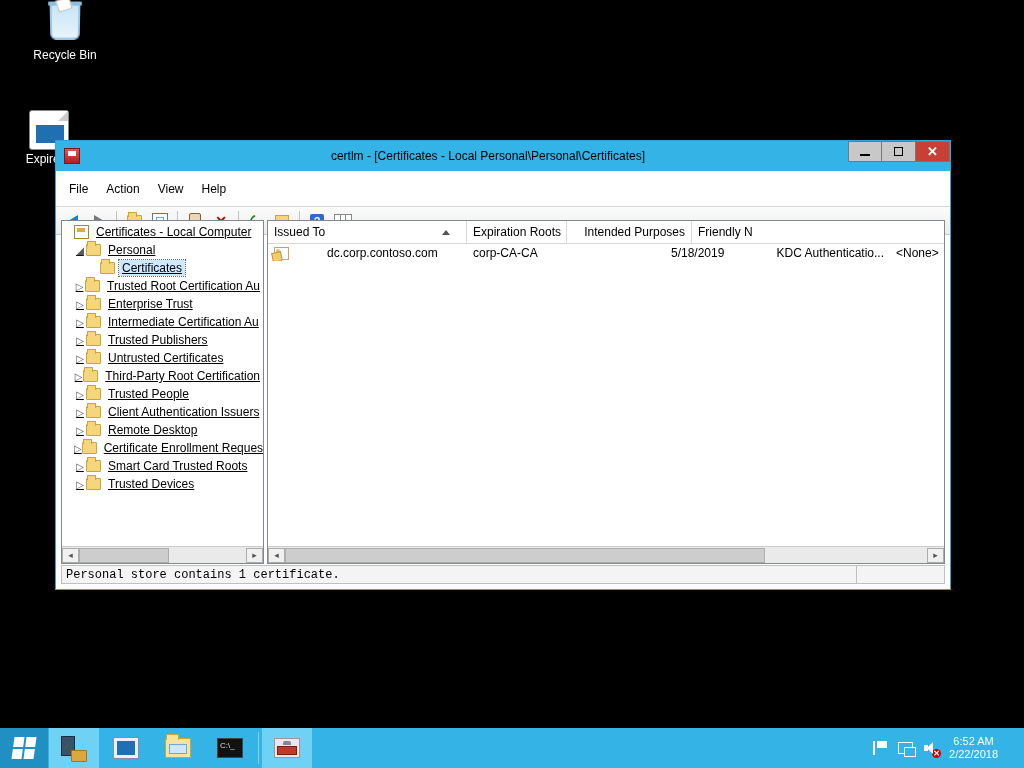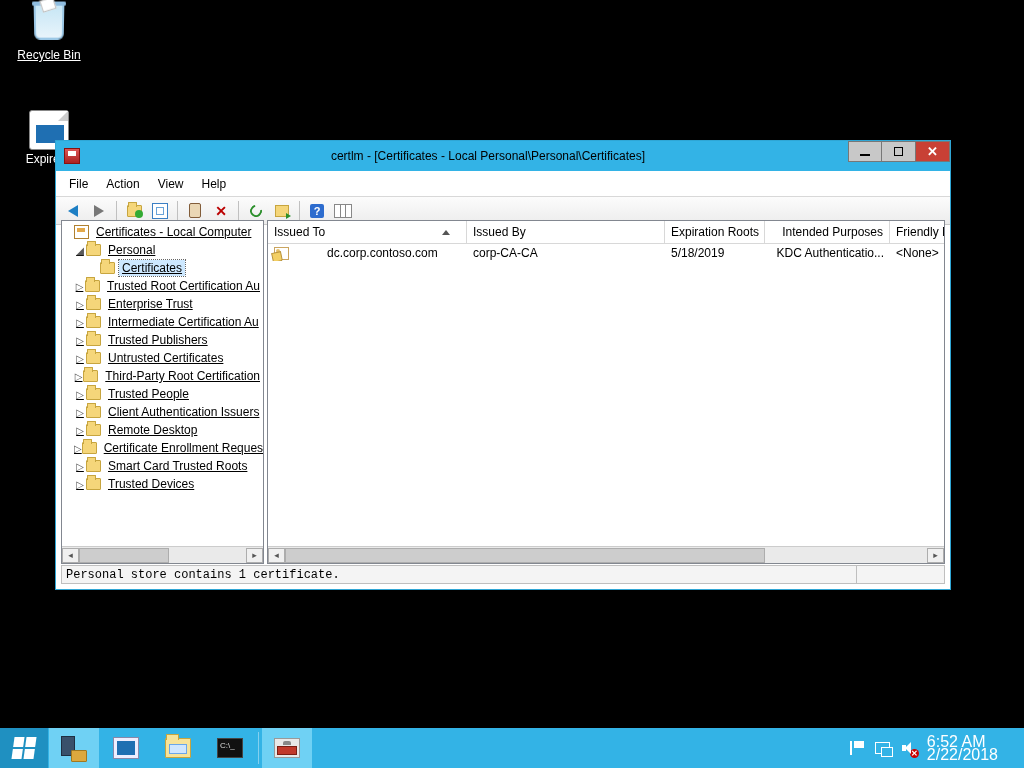--- a/index.html
+++ b/index.html
@@ -86,21 +86,21 @@
     font-family: Arial; font-weight: bold;
   }
   .winbtn:first-child{border-left:1px solid #777;}
   .winbtn.close { background: #c84035; color: #fff; }
   .winbtn .sq{width:9px;height:9px;border:1px solid #000;}
   .winbtn .min{width:10px;height:0;border-top:2px solid #000;margin-top:6px;}
   .winbtn.close span{font-size:13px;line-height:11px;}
 
   
   .menubar {
-    height: 26px;
+    height: 36px;
     background: #fff;
     border-bottom: 1px solid #d8d8d8;
     display: flex; align-items: center;
     padding-left: 4px;
   }
   .menubar span { padding: 2px 9px; }
 
   
   .toolbar {
     height: 28px;
@@ -228,27 +228,27 @@
   .tray{margin-left:auto;display:flex;align-items:center;gap:10px;padding-right:4px;color:#fff;}
   .tray .tico{width:16px;height:16px;display:flex;align-items:center;justify-content:center;}
   .flag{width:13px;height:14px;border-left:2px solid #fff;position:relative;}
   .flag::after{content:"";position:absolute;left:2px;top:0;width:10px;height:7px;background:#fff;}
   .netw{width:15px;height:12px;border:1px solid #fff;position:relative;}
   .netw::after{content:"";position:absolute;right:-4px;bottom:-4px;width:10px;height:8px;border:1px solid #fff;background:#33b3e6;}
   .snd{width:14px;height:14px;position:relative;}
   .snd::before{content:"";position:absolute;left:0;top:4px;width:4px;height:6px;background:#fff;}
   .snd::after{content:"";position:absolute;left:3px;top:1px;width:0;height:0;border-top:6px solid transparent;border-bottom:6px solid transparent;border-right:6px solid #fff;}
   .snd .x{position:absolute;right:-3px;bottom:-3px;width:9px;height:9px;background:#c00;border-radius:50%;color:#fff;font-size:8px;line-height:9px;text-align:center;font-weight:bold;}
-  .clock{font-size:16px;text-align:left;line-height:13px;padding-right:6px;}
+  .clock{font-size:11px;text-align:center;line-height:13px;padding-right:6px;}
   .showdt{width:6px;border-left:1px solid #6fd1f4;}
 </style>
 </head>
 <body>
 
-<div class="desktop-icon" style="left:10px;top:6px;text-decoration:underline;">
+<div class="desktop-icon" style="left:26px;top:6px;">
   <div class="icon recycle-icon">
     <div class="bin">
         <div class="lid"></div>
         <div class="paper"></div>
       </div>
   </div>
   <div class="label">Recycle Bin</div>
 </div>
 <div class="desktop-icon" style="left:10px;top:110px;">
   <div class="icon">
@@ -414,23 +414,20 @@
         <div class="btn">▸</div>
       </div>
     </div>
 
     <div class="list-pane">
       <div class="colhdr">
         <div class="col w-issued">
           <span>Issued To</span>
           <span class="sort-arrow"></span>
         </div>
-        <div class="col w-by">
-            <span>Issued By</span>
-          </div>
         <div class="col w-exp">
             <span>Expiration Roots</span>
           </div>
         <div class="col w-int">
             <span>Intended Purposes</span>
           </div>
         <div class="col w-fr">
             <span>Friendly N</span>
           </div>
       </div>

